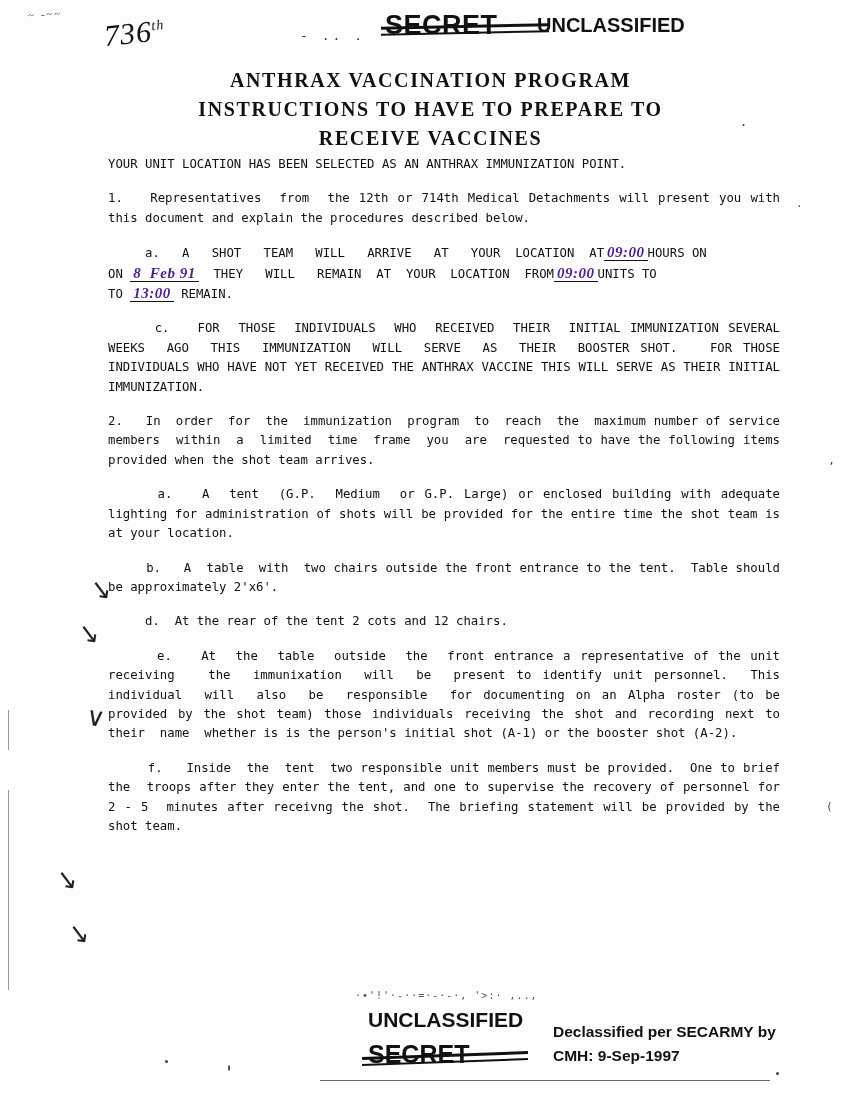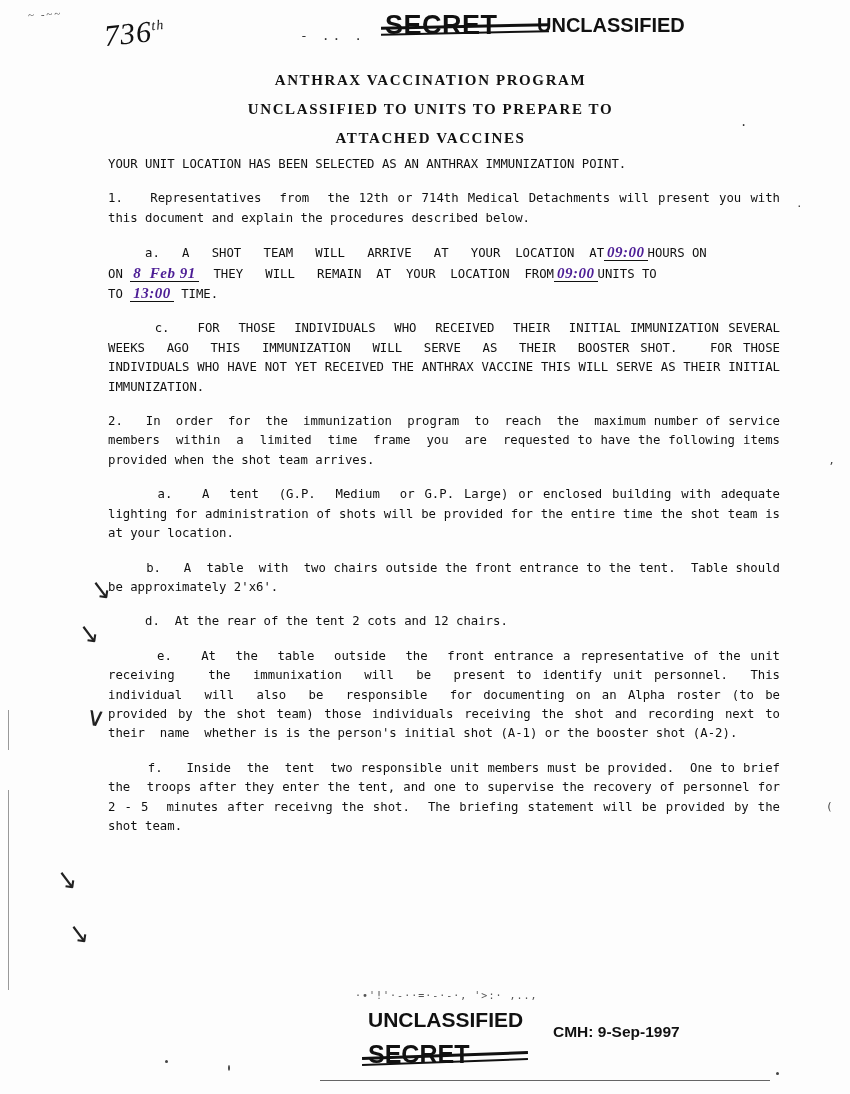--- a/index.html
+++ b/index.html
@@ -81,21 +81,21 @@
   }
 
   
   .title-block {
     position: absolute;
     left: 11px; right: 0;
     top: 66px;
     text-align: center;
     font-family: "Liberation Serif", serif;
     font-weight: bold;
-    font-size: 15px;
+    font-size: 20px;
     letter-spacing: 1.6px;
     line-height: 29px;
     color: #111;
   }
   .title-block div { white-space: pre; }
 
   .tick-mark {
     position: absolute;
     left: 740px; top: 118px;
     font-size: 12px;
@@ -219,34 +219,34 @@
 
   <div class="classif-top">
     <span class="secret-word">SECRET</span>
     <span class="strike-line" style="left:-4px; top:17px; width:168px; height:3px; transform:rotate(-1.2deg);"></span>
     <span class="strike-line" style="left:-4px; top:24px; width:168px; height:2px; transform:rotate(-1.2deg);"></span>
     <span class="unclass-top">UNCLASSIFIED</span>
   </div>
 
   <div class="title-block">
     <div>ANTHRAX VACCINATION PROGRAM</div>
-    <div>UNCLASSIFIED TO UNITS TO PREPARE TO</div>
-    <div>ATTACHED VACCINES</div>
+    <div>INSTRUCTIONS TO HAVE TO PREPARE TO</div>
+    <div>RECEIVE VACCINES</div>
   </div>
   <div class="tick-mark">·</div>
 
   <div class="body">
 
     <div class="p">YOUR UNIT LOCATION HAS BEEN SELECTED AS AN ANTHRAX IMMUNIZATION POINT.</div>
 
     <div class="p just">1.   Representatives  from  the 12th or 714th Medical Detachments will present you with this document and explain the procedures described below.</div>
 
     <div class="p"><span>     a.   A   SHOT   TEAM   WILL   ARRIVE   AT   YOUR  LOCATION  AT</span><span class="hw">09:00</span><span>HOURS ON</span>
 <span>ON</span> <span class="hw">8  Feb 91</span>  <span>THEY   WILL   REMAIN  AT  YOUR  LOCATION  FROM</span><span class="hw">09:00</span><span>UNITS TO</span>
-<span>TO</span> <span class="hw">13:00</span> <span>TIME.</span></div>
+<span>TO</span> <span class="hw">13:00</span> <span>REMAIN.</span></div>
 
 
     <div class="p just">     c.   FOR  THOSE  INDIVIDUALS  WHO  RECEIVED  THEIR  INITIAL IMMUNIZATION SEVERAL WEEKS  AGO  THIS  IMMUNIZATION  WILL  SERVE  AS  THEIR  BOOSTER SHOT.   FOR THOSE INDIVIDUALS WHO HAVE NOT YET RECEIVED THE ANTHRAX VACCINE THIS WILL SERVE AS THEIR INITIAL IMMUNIZATION.</div>
 
     <div class="p just">2.   In  order  for  the  immunization  program  to  reach  the  maximum number of service  members  within  a  limited  time  frame  you  are  requested to have the following items provided when the shot team arrives.</div>
 
     <div class="p just">     a.   A  tent  (G.P.  Medium  or G.P. Large) or enclosed building with adequate lighting for administration of shots will be provided for the entire time the shot team is at your location.</div>
 
     <div class="p just">     b.   A  table  with  two chairs outside the front entrance to the tent.  Table should be approximately 2'x6'.</div>
 
@@ -274,20 +274,21 @@
   <div class="smudge">·•'!'·-··=·-·-·, '&gt;:· ,..,</div>
 
   <div class="bottom-classif">
     <span class="unclass-bottom">UNCLASSIFIED</span>
     <span class="secret-bottom">SECRET</span>
     <span class="strike-line" style="left:-6px; top:46px; width:166px; height:3px; transform:rotate(-2deg);"></span>
     <span class="strike-line" style="left:-6px; top:53px; width:166px; height:2px; transform:rotate(-2deg);"></span>
   </div>
 
   <div class="declass">
+    <div>Declassified per SECARMY by</div>
     <div>CMH: 9-Sep-1997</div>
   </div>
 
   <div class="bottom-rule"></div>
   <div class="dot-mark" style="left:165px; top:1060px; width:3px; height:3px;"></div>
   <div class="dot-mark" style="left:228px; top:1065px; width:2px; height:6px;"></div>
   <div class="dot-mark" style="left:776px; top:1072px; width:3px; height:3px;"></div>
 </div>
 
 </body></html>

